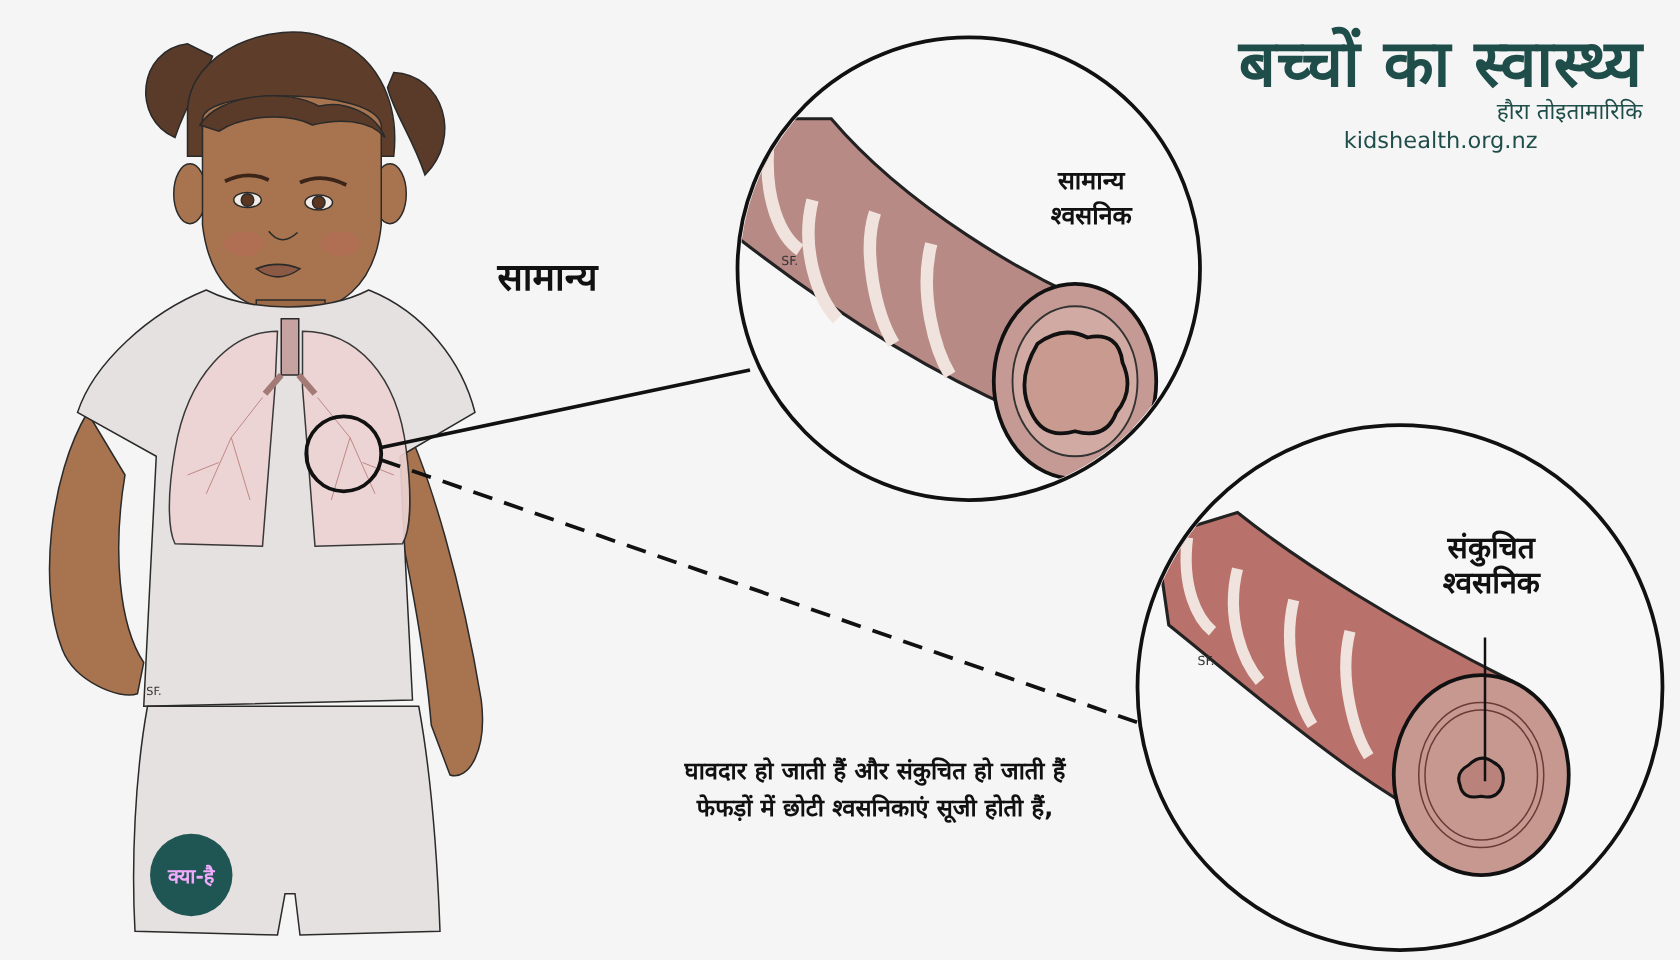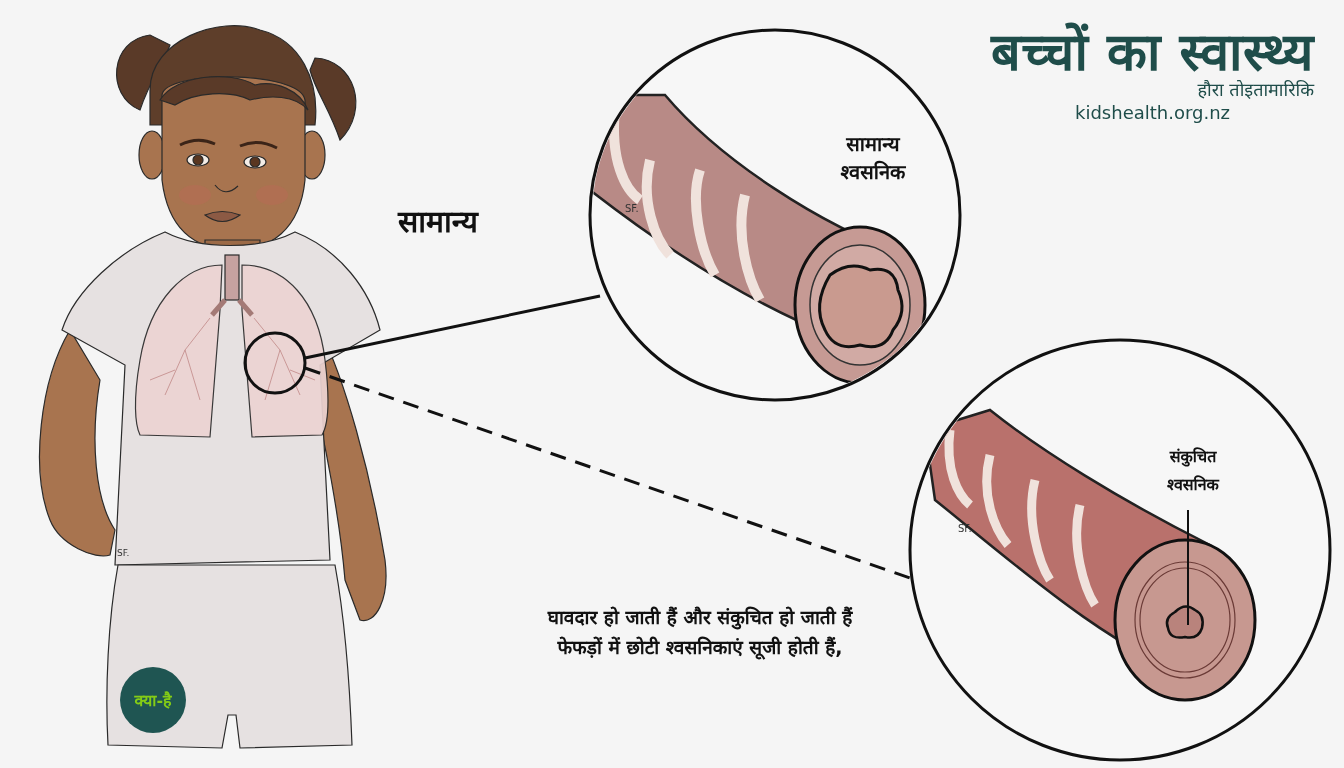--- a/index.html
+++ b/index.html
@@ -11,27 +11,27 @@
   }
   .stage { position: absolute; left: 0; top: 0; width: 1344px; height: 768px; }
   svg.art { position: absolute; left: 0; top: 0; }
   .brand { position: absolute; right: 30px; top: 30px; text-align: right; color: #1f4d4a; }
   .brand .title { font-size: 52px; font-weight: bold; line-height: 44px; letter-spacing: 0.5px; }
   .brand .sub { font-size: 18px; line-height: 24px; margin-top: 4px; }
   .brand .url { font-size: 18px; line-height: 22px; text-align: center; }
   .label { position: absolute; color: #111; font-weight: bold; text-align: center; }
   .normal-heading { left: 398px; top: 200px; font-size: 30px; }
   .normal-airway { left: 808px; top: 130px; font-size: 20px; line-height: 28px; width: 130px; }
-  .narrow-airway { left: 1128px; top: 443px; font-size: 16px; line-height: 28px; width: 130px; }
+  .narrow-airway { left: 1128px; top: 424px; font-size: 24px; line-height: 28px; width: 130px; }
   .condition { position: absolute; left: 470px; top: 596px; width: 460px; text-align: center; color: #111; }
   .condition .name { font-size: 32px; font-weight: bold; line-height: 42px; }
   .condition .desc { font-size: 19px; font-weight: bold; line-height: 30px; margin-top: 6px; }
   .badge {
     position: absolute; left: 120px; top: 667px; width: 66px; height: 66px;
-    border-radius: 50%; background: #1f5552; color: #84cc16;
+    border-radius: 50%; background: #1f5552; color: #f0abfc;
     display: flex; align-items: center; justify-content: center;
     font-size: 16px; font-weight: bold;
   }
 </style>
 </head>
 <body>
 
 <div class="stage">
 
 <svg class="art" width="1344" height="768" viewBox="0 0 1344 768">

